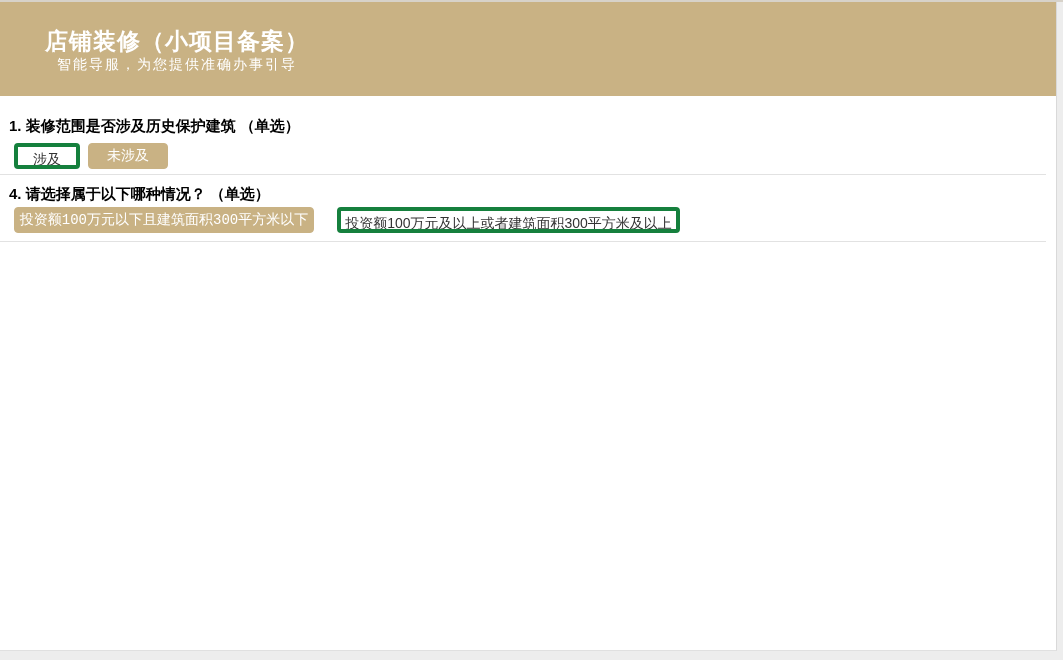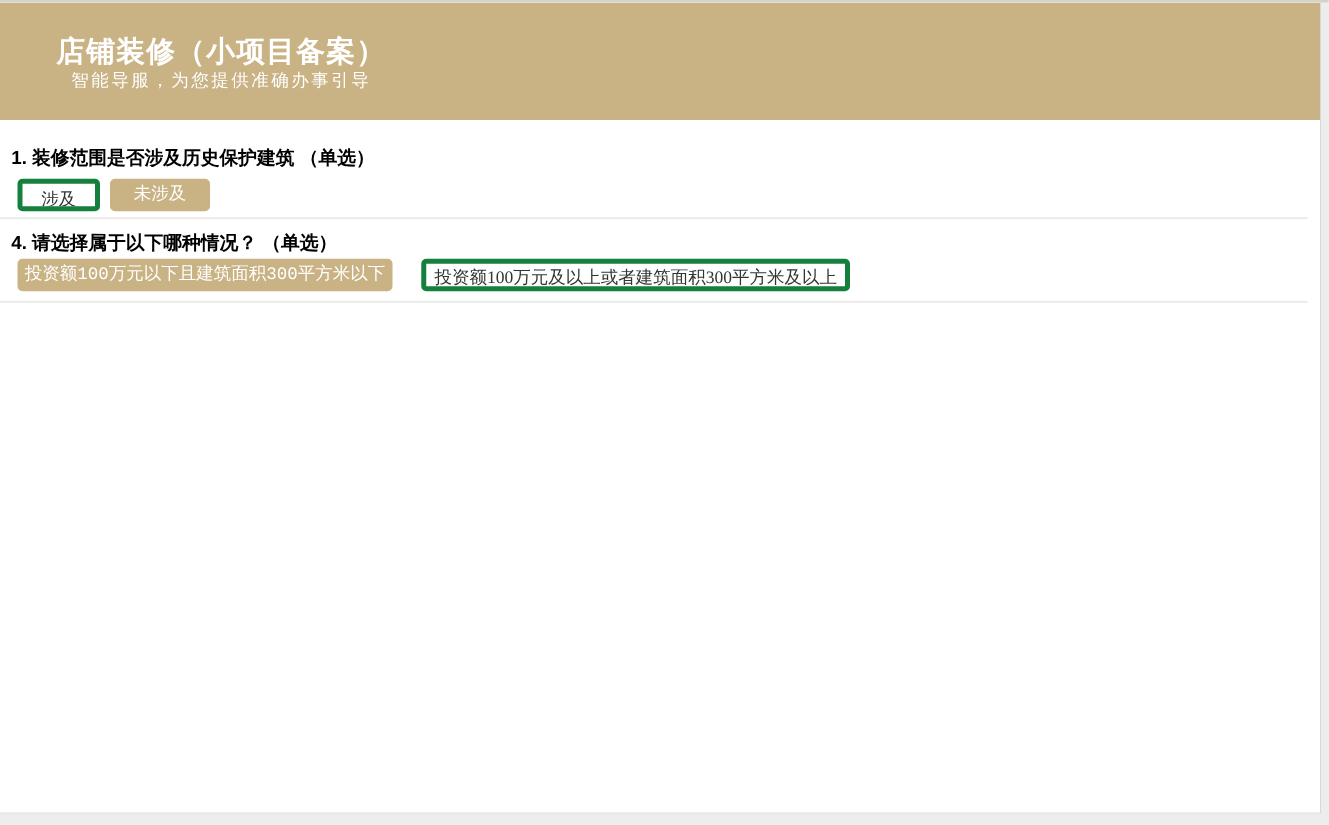--- a/index.html
+++ b/index.html
@@ -79,21 +79,21 @@
   }
   .option-selected {
     background: #c9b284;
     border: 1px solid #c9b284;
     color: #ffffff;
     font-family: Liberation Mono, monospace;
   }
   .q1-opt1 { left: 14px;  top: 141px; width: 66px;  }
   .q1-opt2 { left: 88px;  top: 141px; width: 80px;  }
   .q2-opt1 { left: 14px;  top: 205px; width: 300px; }
-  .q2-opt2 { left: 337px; top: 205px; width: 343px; font-family: Liberation Serif, serif; }
+  .q2-opt2 { left: 337px; top: 205px; width: 343px; }
   .divider {
     position: absolute;
     left: 0;
     width: 1046px;
     height: 0;
     border-top: 1px solid #e2e2e2;
   }
   .divider-1 { top: 172px; }
   .divider-2 { top: 239px; }
   .apply-button {

